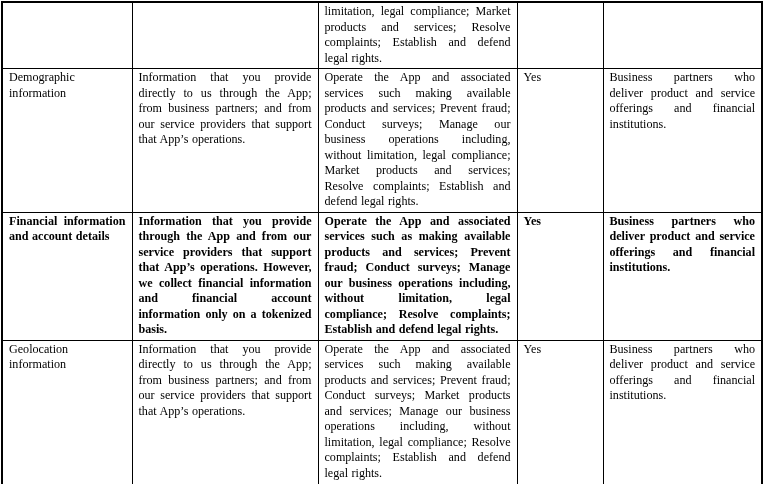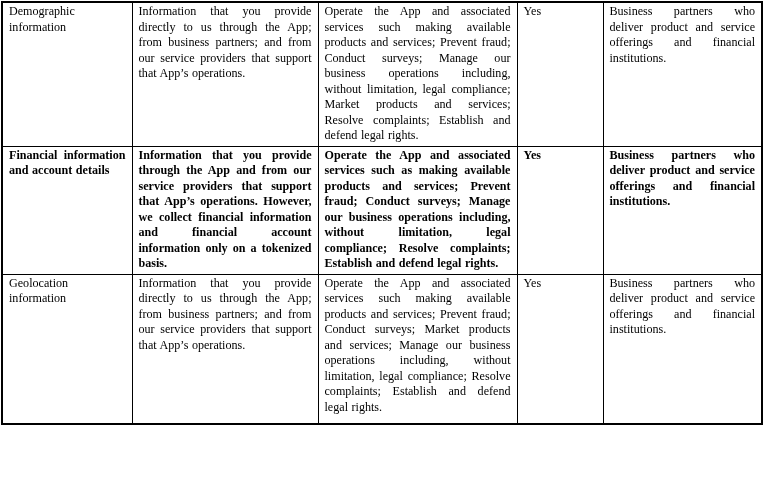--- a/index.html
+++ b/index.html
@@ -56,20 +56,27 @@
 <div class="page">
   <table class="privacy-table">
     <colgroup>
       <col class="c1">
         <col class="c2">
         <col class="c3">
         <col class="c4">
         <col class="c5">
     </colgroup>
     <tbody>
+      <tr class="r0">
+        <td class="c-cat"></td>
+        <td class="c-src"></td>
+        <td class="c-pur">limitation, legal compliance; Market products and services; Resolve complaints; Establish and defend legal rights.</td>
+        <td class="c-sold"></td>
+        <td class="c-3p"></td>
+      </tr>
       <tr class="r1">
         <td class="c-cat">Demographic information</td>
         <td class="c-src">Information that you provide directly to us through the App; from business partners; and from our service providers that support that App’s operations.</td>
         <td class="c-pur">Operate the App and associated services such making available products and services; Prevent fraud; Conduct surveys; Manage our business operations including, without limitation, legal compliance; Market products and services; Resolve complaints; Establish and defend legal rights.</td>
         <td class="c-sold">Yes</td>
         <td class="c-3p">Business partners who deliver product and service offerings and financial institutions.</td>
       </tr>
       <tr class="r2">
         <td class="c-cat">Financial information and account details</td>
         <td class="c-src">Information that you provide through the App and from our service providers that support that App’s operations. However, we collect financial information and financial account information only on a tokenized basis.</td>

